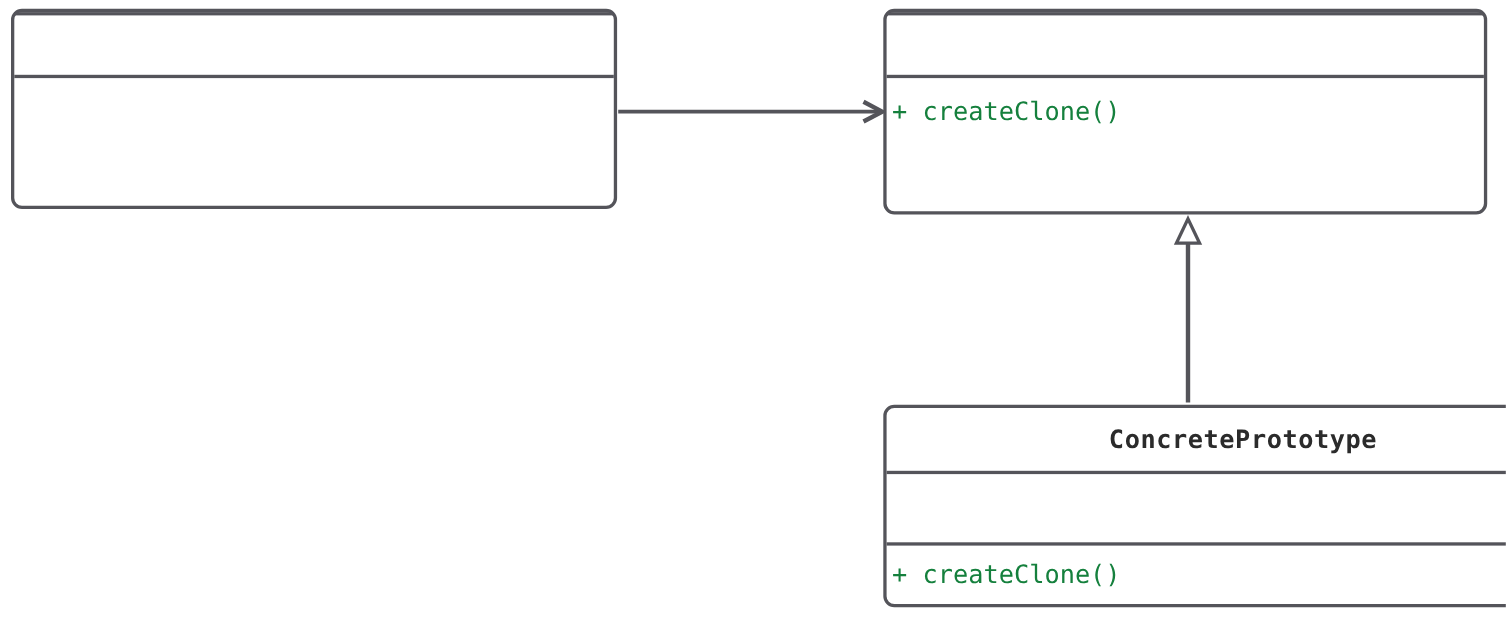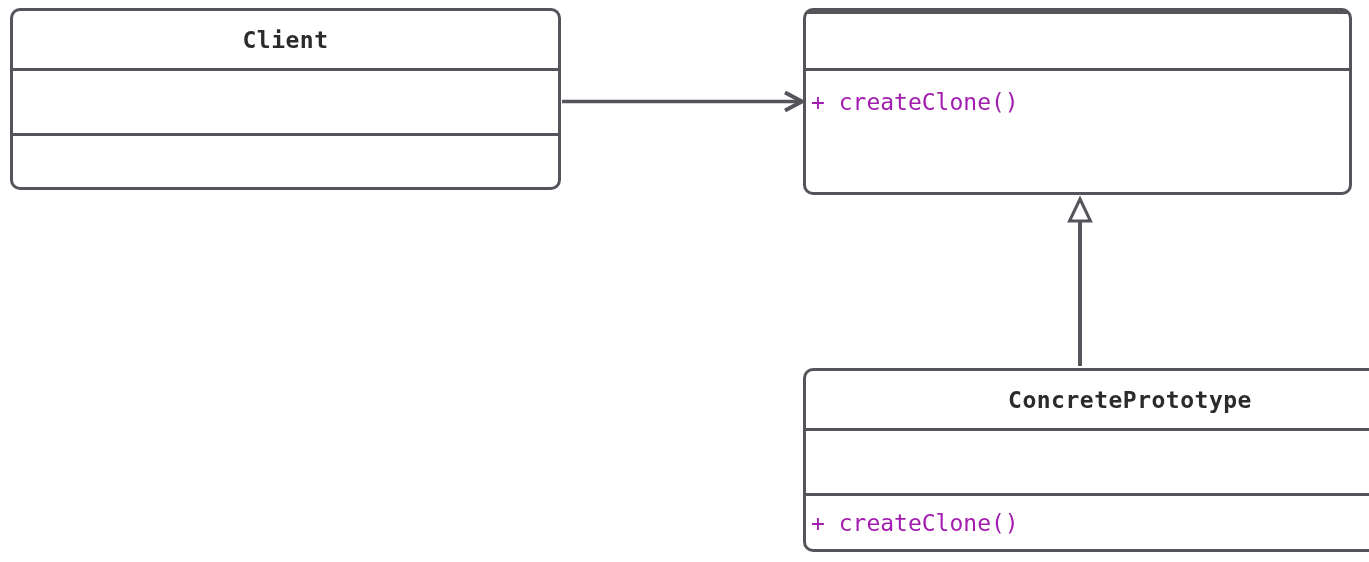--- a/index.html
+++ b/index.html
@@ -43,21 +43,21 @@
     color: #2b2b2b;
   }
   .class-box .class-attrs,
   .class-box .class-methods {
     border-top: 3px solid #54545a;
     display: flex;
     align-items: center;
     font-size: 23px;
     padding-left: 5px;
     white-space: pre;
-    color: #a21caf;
+    color: #15803d;
     text-align: right;
   }
   #box-client            { left: 10px;  top: 8px;   width: 551px; height: 182px; }
   #box-prototype         { left: 803px; top: 8px;   width: 549px; height: 187px; }
   #box-concreteprototype { left: 803px; top: 368px; width: 654px; height: 184px; }
 </style>
 </head>
 <body>
 
 <div id="canvas">
@@ -69,21 +69,20 @@
       <polyline points="785,92.5 802,101.5 785,110.5" fill="none" stroke="#54545a" stroke-width="4" stroke-linejoin="miter"></polyline>
     </g>
 
     <g>
       <line x1="1080" y1="366" x2="1080" y2="221" stroke="#54545a" stroke-width="4"></line>
       <polygon points="1080,199 1090.5,221 1069.5,221" fill="#ffffff" stroke="#54545a" stroke-width="3"></polygon>
     </g>
   </svg>
 
   <div id="box-client" class="class-box">
-    <div class="class-title">Client</div>
     <div class="class-attrs"></div>
     <div class="class-methods"></div>
   </div>
 
   <div id="box-prototype" class="class-box">
     <div class="class-attrs"></div>
     <div class="class-methods">+ createClone()</div>
   </div>
 
   <div id="box-concreteprototype" class="class-box">

